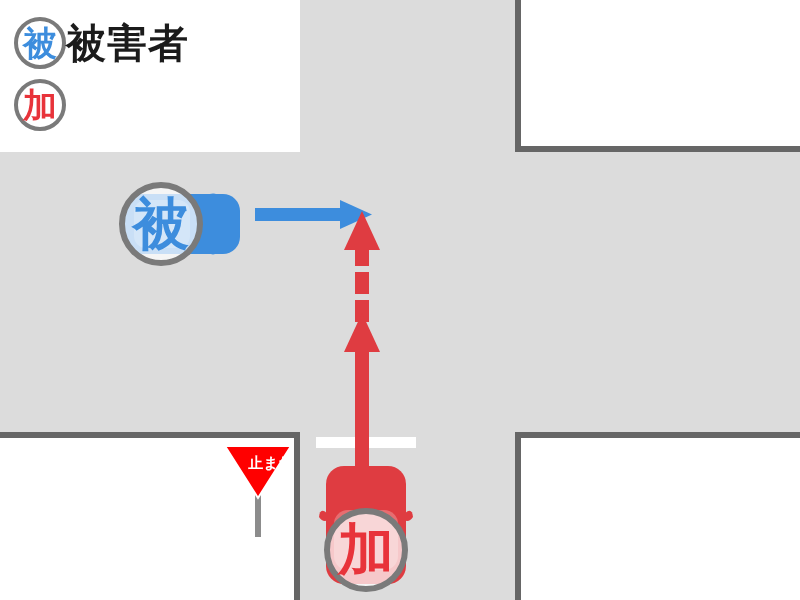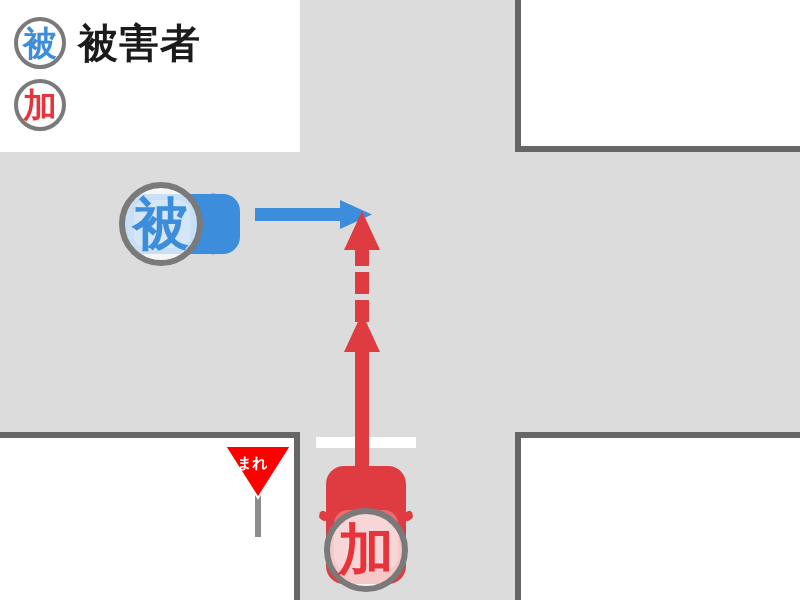--- a/index.html
+++ b/index.html
@@ -63,21 +63,21 @@
     align-items: center;
     justify-content: center;
     font-size: 34px;
     font-weight: bold;
     line-height: 1;
     flex: none;
   }
   .legend-badge.victim    { color: #3d8ddd; }
   .legend-badge.offender  { color: #e8333a; }
   .legend-label {
-    margin-left: 12px;
+    margin-left: 0;
     font-size: 40px;
     font-weight: bold;
     color: #1b1b1b;
     letter-spacing: 1px;
     white-space: nowrap;
   }
 
   
   .stop-line {
     position: absolute;
@@ -121,21 +121,21 @@
     pointer-events: none;
   }
 
   
   .stop-sign { position: absolute; z-index: 25; }
   .stop-sign-text {
     position: absolute;
     left: 0;
     top: 13px;
     width: 100%;
-    text-align: left;
+    text-align: right;
     font-size: 15px;
     font-weight: bold;
     color: #ffffff;
     letter-spacing: 0px;
     line-height: 1;
   }
 </style>
 </head>
 <body>
 

